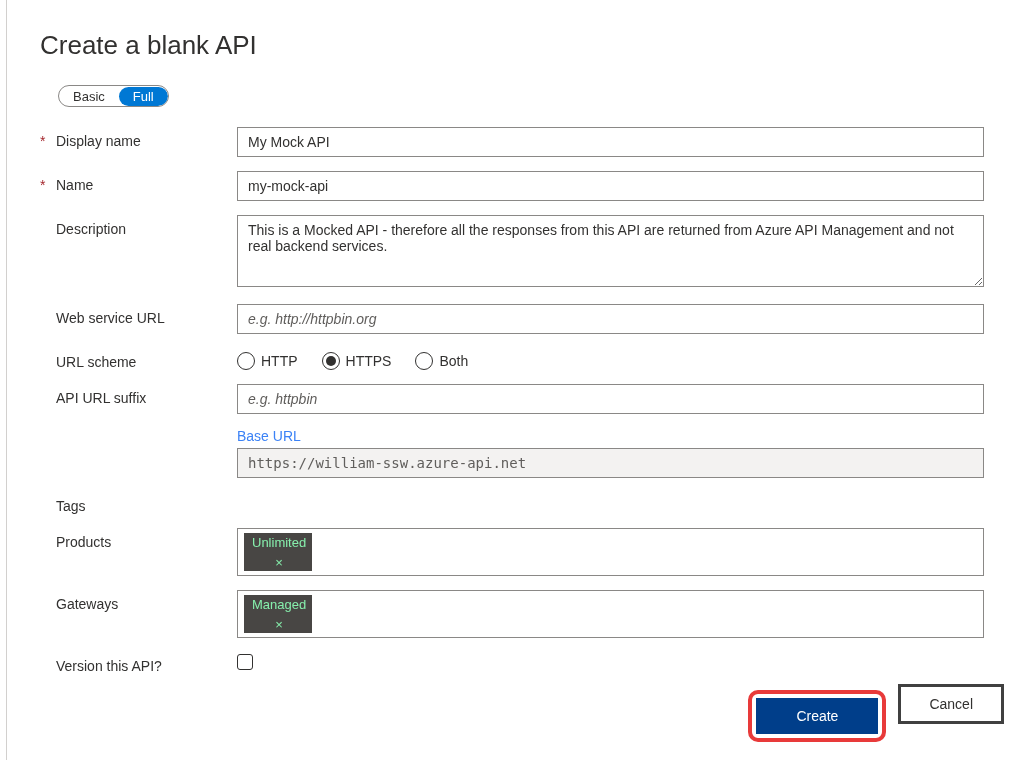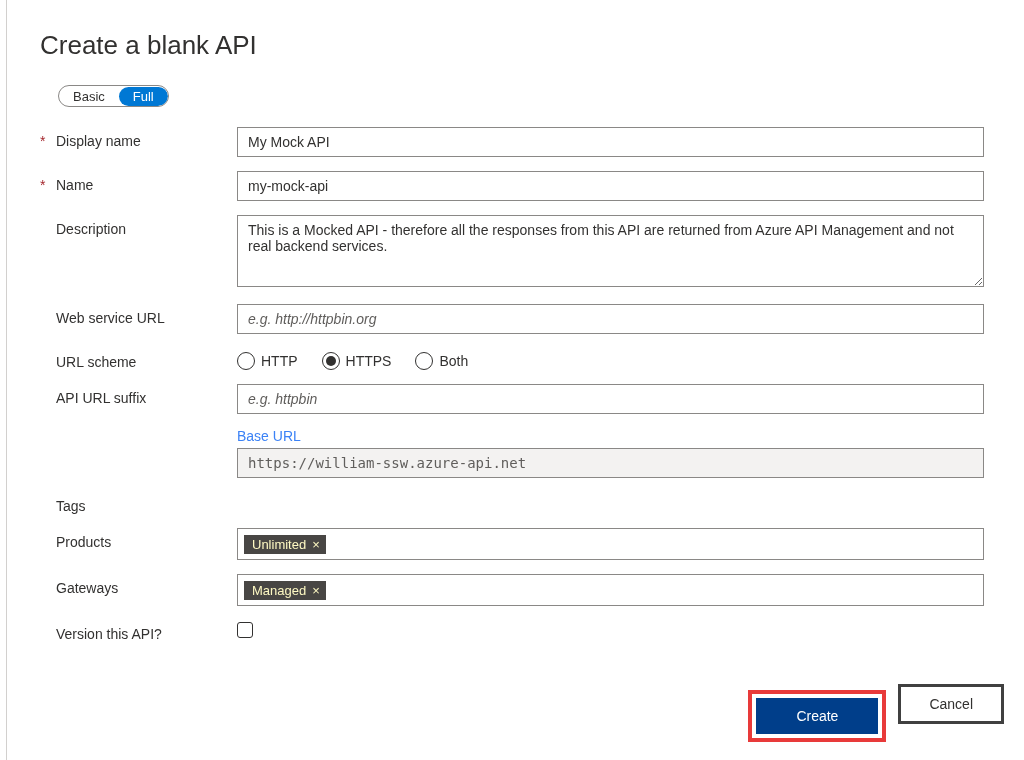--- a/index.html
+++ b/index.html
@@ -123,26 +123,27 @@
   .tag-input input {
     border: none;
     outline: none;
     flex: 1;
     font-size: 14px;
     font-family: inherit;
     padding: 2px;
   }
   .chip {
     background: #484644;
-    color: #fef9c3;
+    color: #86efac;
     padding: 2px 6px 2px 8px;
     font-size: 13px;
     display: inline-flex;
     align-items: center;
     gap: 6px;
+    flex-direction: column;
   }
   .chip .x {
     cursor: pointer;
     font-size: 13px;
     line-height: 1;
   }
   .checkbox {
     width: 16px; height: 16px;
     border: 1px solid #323130;
     border-radius: 3px;
@@ -160,21 +161,21 @@
   .btn-primary {
     background: #003e8a;
     color: #fff;
     border: none;
     padding: 10px 40px;
     font-size: 14px;
     cursor: pointer;
   }
   .highlight-ring {
     border: 4px solid #e83a3a;
-    border-radius: 0;
+    border-radius: 10px;
     padding: 4px;
     display: inline-flex;
     margin-top: 24px;
   }
   .btn-secondary {
     background: #fff;
     border: 3px solid #404040;
     color: #323130;
     padding: 9px 28px;
     font-size: 14px;

